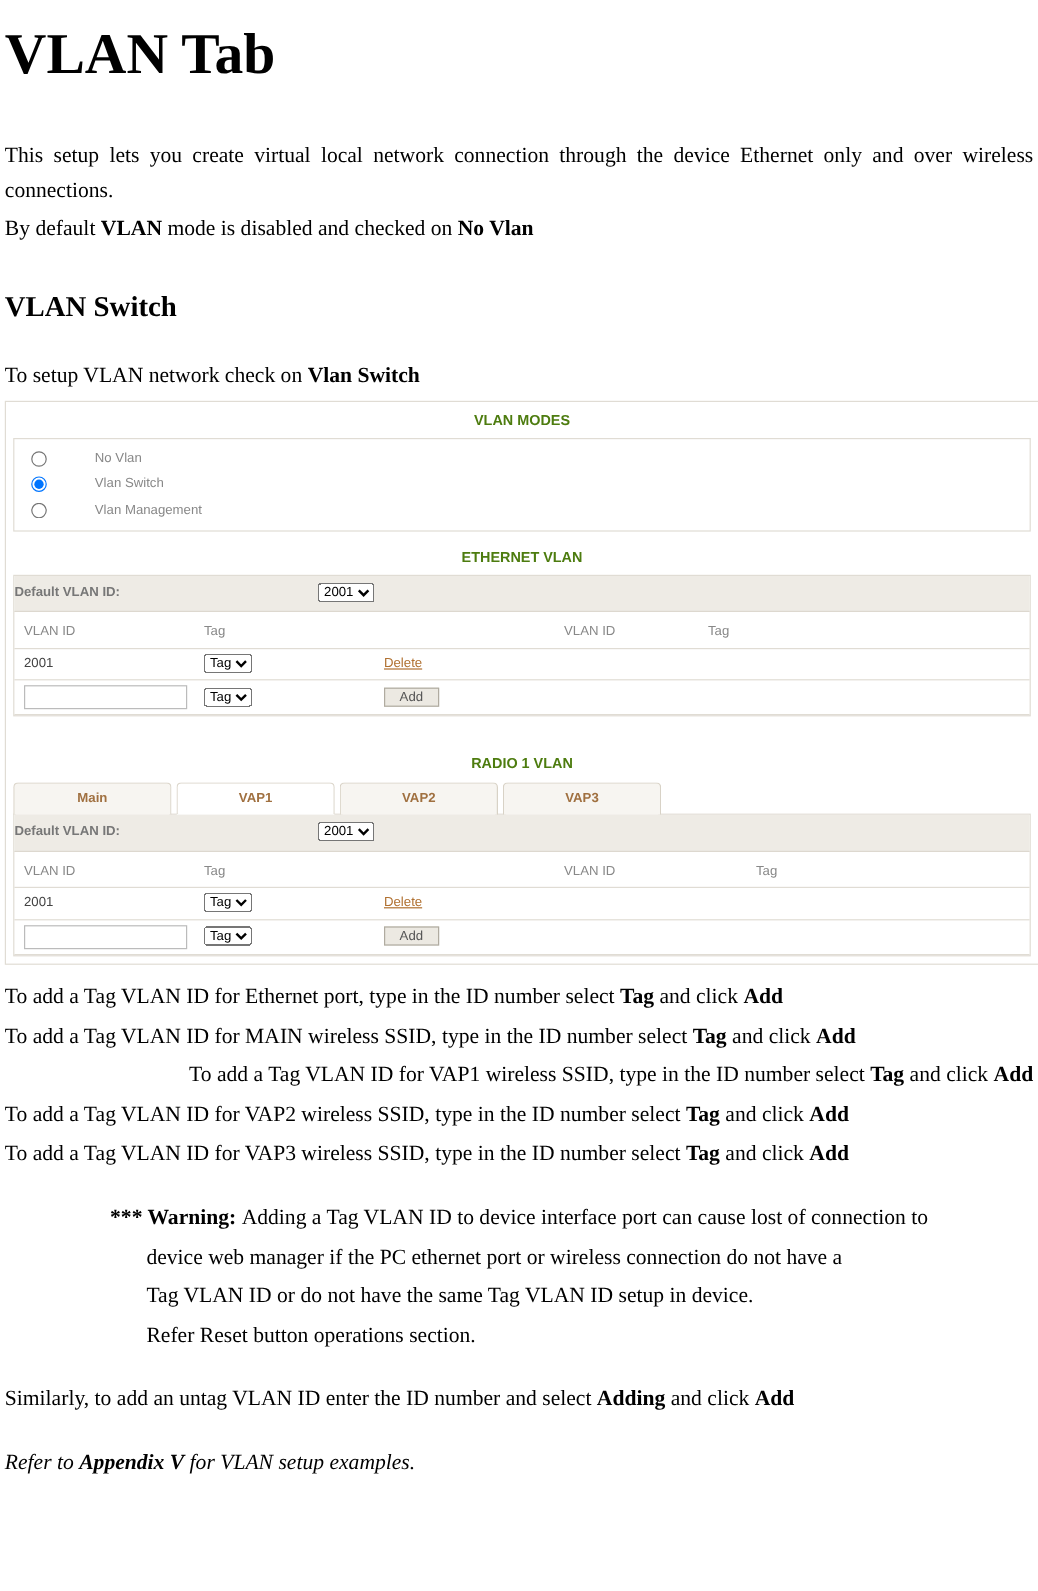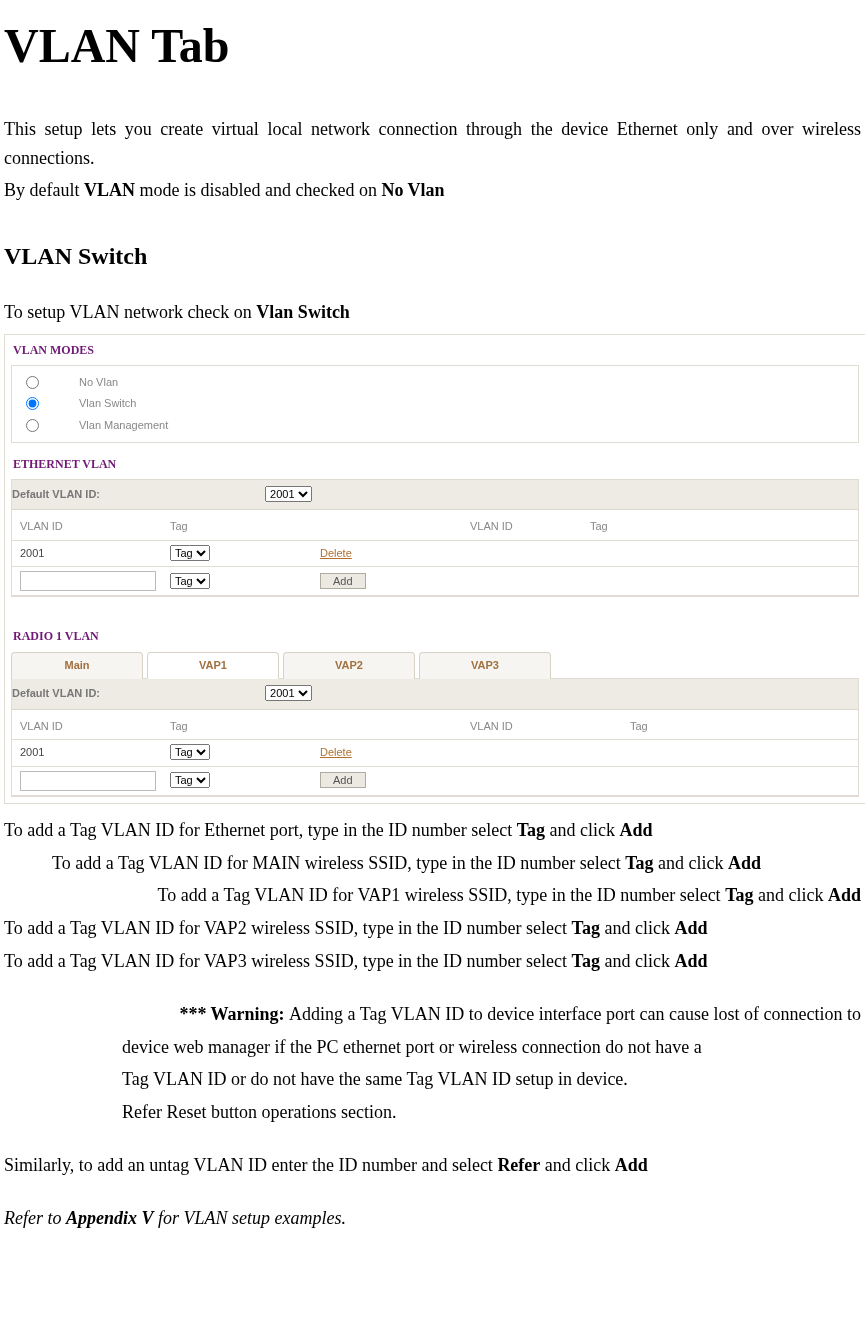--- a/index.html
+++ b/index.html
@@ -37,22 +37,23 @@
     width: 860px;
     font-family: Verdana, Arial, sans-serif;
     font-size: 11px;
     color: #444;
     margin: 8px 0 12px 0;
   }
   .sect-title {
     font-weight: bold;
     font-size: 12px;
     padding: 6px 8px 4px 8px;
-    color: #701a75;
-    font-family: Liberation Serif, serif;
+    color: #4d7c0f;
+    font-family: Liberation Sans, sans-serif;
+    text-align: center;
   }
   .sect-body {
     border: 1px solid #e0dcd4;
     margin: 0 6px 6px 6px;
     background: #fff;
     padding: 6px 8px;
   }
   .radio-row {
     display: flex;
     align-items: center;
@@ -234,41 +235,41 @@
       <div class="col-id"><input type="text" style=""></div>
       <div class="col-tag"><select><option>Tag</option></select></div>
       <div class="col-act"><button class="btn">Add</button></div>
     </div>
   </div>
 </div>
 
 <p style="text-align:left;">
   <span>To add a Tag VLAN ID for Ethernet port, type in the ID number select </span><span class="bold">Tag</span><span> and click </span><span class="bold">Add</span>
 </p>
-<p style="text-align:left;margin-left:48px;">
+<p style="text-align:left;">
   <span>To add a Tag VLAN ID for MAIN wireless SSID, type in the ID number select </span><span class="bold">Tag</span><span> and click </span><span class="bold">Add</span>
 </p>
 <p style="text-align:right;">
   <span>To add a Tag VLAN ID for VAP1 wireless SSID, type in the ID number select </span><span class="bold">Tag</span><span> and click </span><span class="bold">Add</span>
 </p>
 <p style="text-align:left;">
   <span>To add a Tag VLAN ID for VAP2 wireless SSID, type in the ID number select </span><span class="bold">Tag</span><span> and click </span><span class="bold">Add</span>
 </p>
 <p style="text-align:left;">
   <span>To add a Tag VLAN ID for VAP3 wireless SSID, type in the ID number select </span><span class="bold">Tag</span><span> and click </span><span class="bold">Add</span>
 </p>
 
 <div class="warn-block">
-  <p style="text-align:right;">
+  <p style="text-align:center;">
     <span class="bold">*** Warning: </span><span>Adding a Tag VLAN ID to device interface port can cause lost of connection to</span>
   </p>
   <p class="warn-line">device web manager if the PC ethernet port or wireless connection do not have a</p>
   <p class="warn-line">Tag VLAN ID or do not have the same Tag VLAN ID setup in device.</p>
   <p class="warn-line">Refer Reset button operations section.</p>
 </div>
 
 <p class="block" style="text-align:left;">
-  <span>Similarly, to add an untag VLAN ID enter the ID number and select </span><span class="bold">Refer</span><span> and click </span><span class="bold">Add</span>
+  <span>Similarly, to add an untag VLAN ID enter the ID number and select </span><span class="bold">Adding</span><span> and click </span><span class="bold">Add</span>
 </p>
 
 <p class="block" style="text-align:left;font-style:italic;">
   <span>Refer to </span><span class="bold">Appendix V</span><span> for VLAN setup examples.</span>
 </p>
 
 </body></html>

